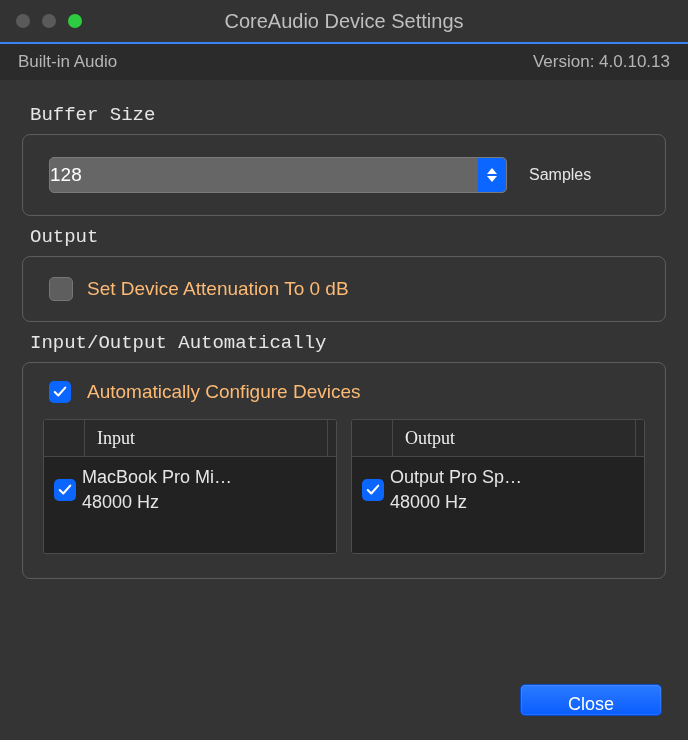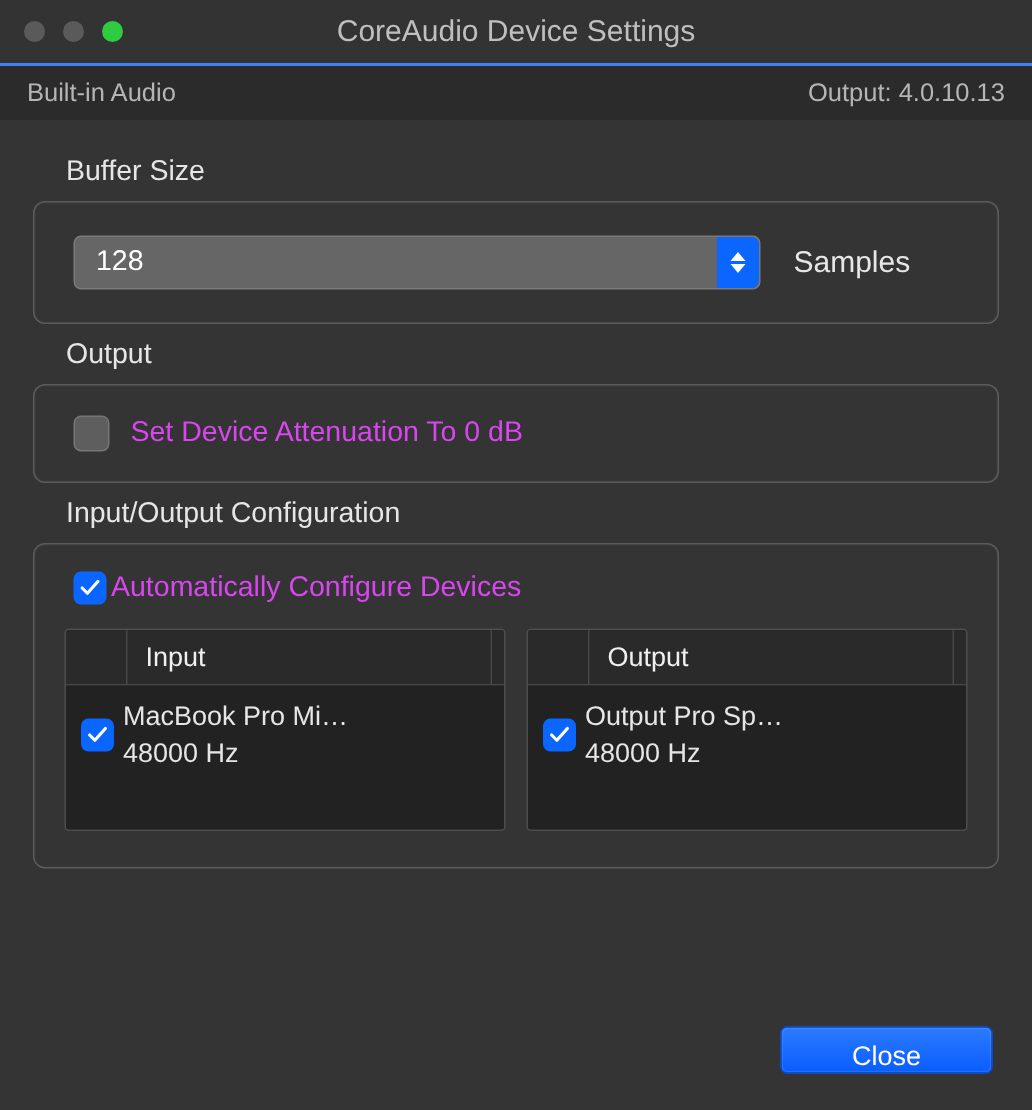--- a/index.html
+++ b/index.html
@@ -6,40 +6,40 @@
   .window{width:688px;height:740px;background:#343434;position:relative;color:#e6e6e6;font-size:18px;}
   .titlebar{height:42px;display:flex;align-items:center;position:relative;background:#333333;border-bottom:2px solid #3b82f6;}
   .traffic{display:flex;gap:12px;padding-left:16px;}
   .dot{width:14px;height:14px;border-radius:50%;}
   .dot.red{background:#5a5a5a;}
   .dot.yellow{background:#5a5a5a;}
   .dot.green{background:#2ecc40;}
   .title{position:absolute;left:0;right:0;text-align:center;color:#bfbfbf;font-size:20px;pointer-events:none;}
   .subbar{display:flex;justify-content:space-between;align-items:flex-end;padding:8px 18px 8px 18px;color:#b5b5b5;font-size:17px;background:#2b2b2b;}
   .content{padding:14px 22px 0 22px;}
-  .group-label{color:#e6e6e6;font-size:19px;margin:10px 0 8px 22px;}
+  .group-label{color:#e6e6e6;font-size:19px;margin:10px 0 8px 8px;font-family:Liberation Mono, monospace;}
   .group{border:1px solid #5c5c5c;border-radius:8px;background:#343434;box-shadow:inset 0 0 0 1px rgba(255,255,255,0.02);}
   .buffer-inner{display:flex;align-items:center;gap:22px;padding:22px 26px;}
-  .select{flex:1;height:34px;display:flex;align-items:center;background:#666666;border:1px solid #7a7a7a;border-radius:5px;position:relative;color:#fff;font-size:19px;padding-left:14px;}
+  .select{flex:1;height:34px;display:flex;align-items:center;background:#666666;border:1px solid #7a7a7a;border-radius:5px;position:relative;color:#fff;font-size:19px;}
   .select-arrows{position:absolute;right:0;top:0;bottom:0;width:28px;background:#0a66ff;border-radius:0 5px 5px 0;display:flex;flex-direction:column;align-items:center;justify-content:center;gap:0px;}
   .arrow{width:0;height:0;border-left:5px solid transparent;border-right:5px solid transparent;}
   .arrow.up{border-bottom:6px solid #fff;margin-bottom:2px;}
   .arrow.down{border-top:6px solid #fff;}
-  .samples-label{color:#e6e6e6;font-size:20px;width:110px;}
+  .samples-label{color:#e6e6e6;font-size:16px;width:110px;}
   .options-inner{display:flex;align-items:center;gap:14px;padding:20px 26px;}
   .chk{width:22px;height:22px;border-radius:5px;display:flex;align-items:center;justify-content:center;flex:0 0 22px;cursor:pointer;}
   .chk.unchecked{background:#5e5e5e;border:1px solid #767676;}
   .chk.checked{background:#0a66ff;}
   .chk.checked svg{display:block;}
-  .chk-label{font-size:19px;color:#d946ef;}
+  .chk-label{font-size:19px;color:#fdba74;}
   .io-inner{padding:18px 20px 24px 20px;}
-  .auto-row{display:flex;align-items:center;gap:3px;margin-bottom:16px;padding-left:6px;}
+  .auto-row{display:flex;align-items:center;gap:16px;margin-bottom:16px;padding-left:6px;}
   .tables{display:flex;gap:14px;}
   .table{flex:1;border:1px solid #4d4d4d;border-radius:3px;background:#2c2c2c;box-shadow:0 0 0 1px rgba(0,0,0,0.25) inset;overflow:hidden;}
-  .thead{background:#2a2a2a;border-bottom:1px solid #474747;height:36px;display:flex;align-items:center;}
+  .thead{background:#2a2a2a;border-bottom:1px solid #474747;height:36px;display:flex;align-items:center;font-family:Liberation Serif, serif;}
   .th-spacer{width:40px;border-right:1px solid #474747;height:100%;}
   .th-label{padding-left:12px;color:#f0f0f0;font-size:18px;flex:1;}
   .th-end{width:8px;border-left:1px solid #474747;height:100%;}
   .trow{display:flex;align-items:center;padding:10px 8px 40px 8px;background:#222222;}
   .trow .chk{margin-left:2px;margin-right:6px;}
   .dev{display:flex;flex-direction:column;gap:4px;overflow:hidden;}
   .dev-name{color:#e6e6e6;font-size:18px;white-space:nowrap;overflow:hidden;text-overflow:ellipsis;max-width:170px;}
   .dev-rate{color:#e5e5e5;font-size:18px;}
   .footer{position:absolute;right:26px;bottom:24px;}
   .close-btn{width:140px;height:30px;background:linear-gradient(to bottom,#2b7bff,#0a5dff);border:1px solid #0a4acc;border-radius:5px;color:#fff;font-size:18px;display:flex;align-items:flex-end;justify-content:center;cursor:pointer;box-shadow:0 0 0 1px rgba(255,255,255,0.1) inset;}
@@ -54,21 +54,21 @@
     <div class="traffic">
       <div class="dot red"></div>
       <div class="dot yellow"></div>
       <div class="dot green"></div>
     </div>
     <div class="title">CoreAudio Device Settings</div>
   </div>
 
   <div class="subbar">
     <div>Built-in Audio</div>
-    <div>Output: 4.0.10.13</div>
+    <div>Version: 4.0.10.13</div>
   </div>
 
   <div class="content">
 
     <div class="group-label">Buffer Size</div>
     <div class="group">
       <div class="buffer-inner">
         <div class="select">
           <span>128</span>
           <div class="select-arrows">
@@ -81,21 +81,21 @@
     </div>
 
     <div class="group-label">Output</div>
     <div class="group">
       <div class="options-inner">
         <div class="chk unchecked"></div>
         <div class="chk-label">Set Device Attenuation To 0 dB</div>
       </div>
     </div>
 
-    <div class="group-label">Input/Output Configuration</div>
+    <div class="group-label">Input/Output Automatically</div>
     <div class="group">
       <div class="io-inner">
         <div class="auto-row">
           <div class="chk checked">
             <svg class="check" viewBox="0 0 16 16">
                 <path d="M2 8 L6 12 L14 3" stroke="#fff" stroke-width="2.4" fill="none" stroke-linecap="round" stroke-linejoin="round"></path>
               </svg>
           </div>
           <div class="chk-label">Automatically Configure Devices</div>
         </div>

